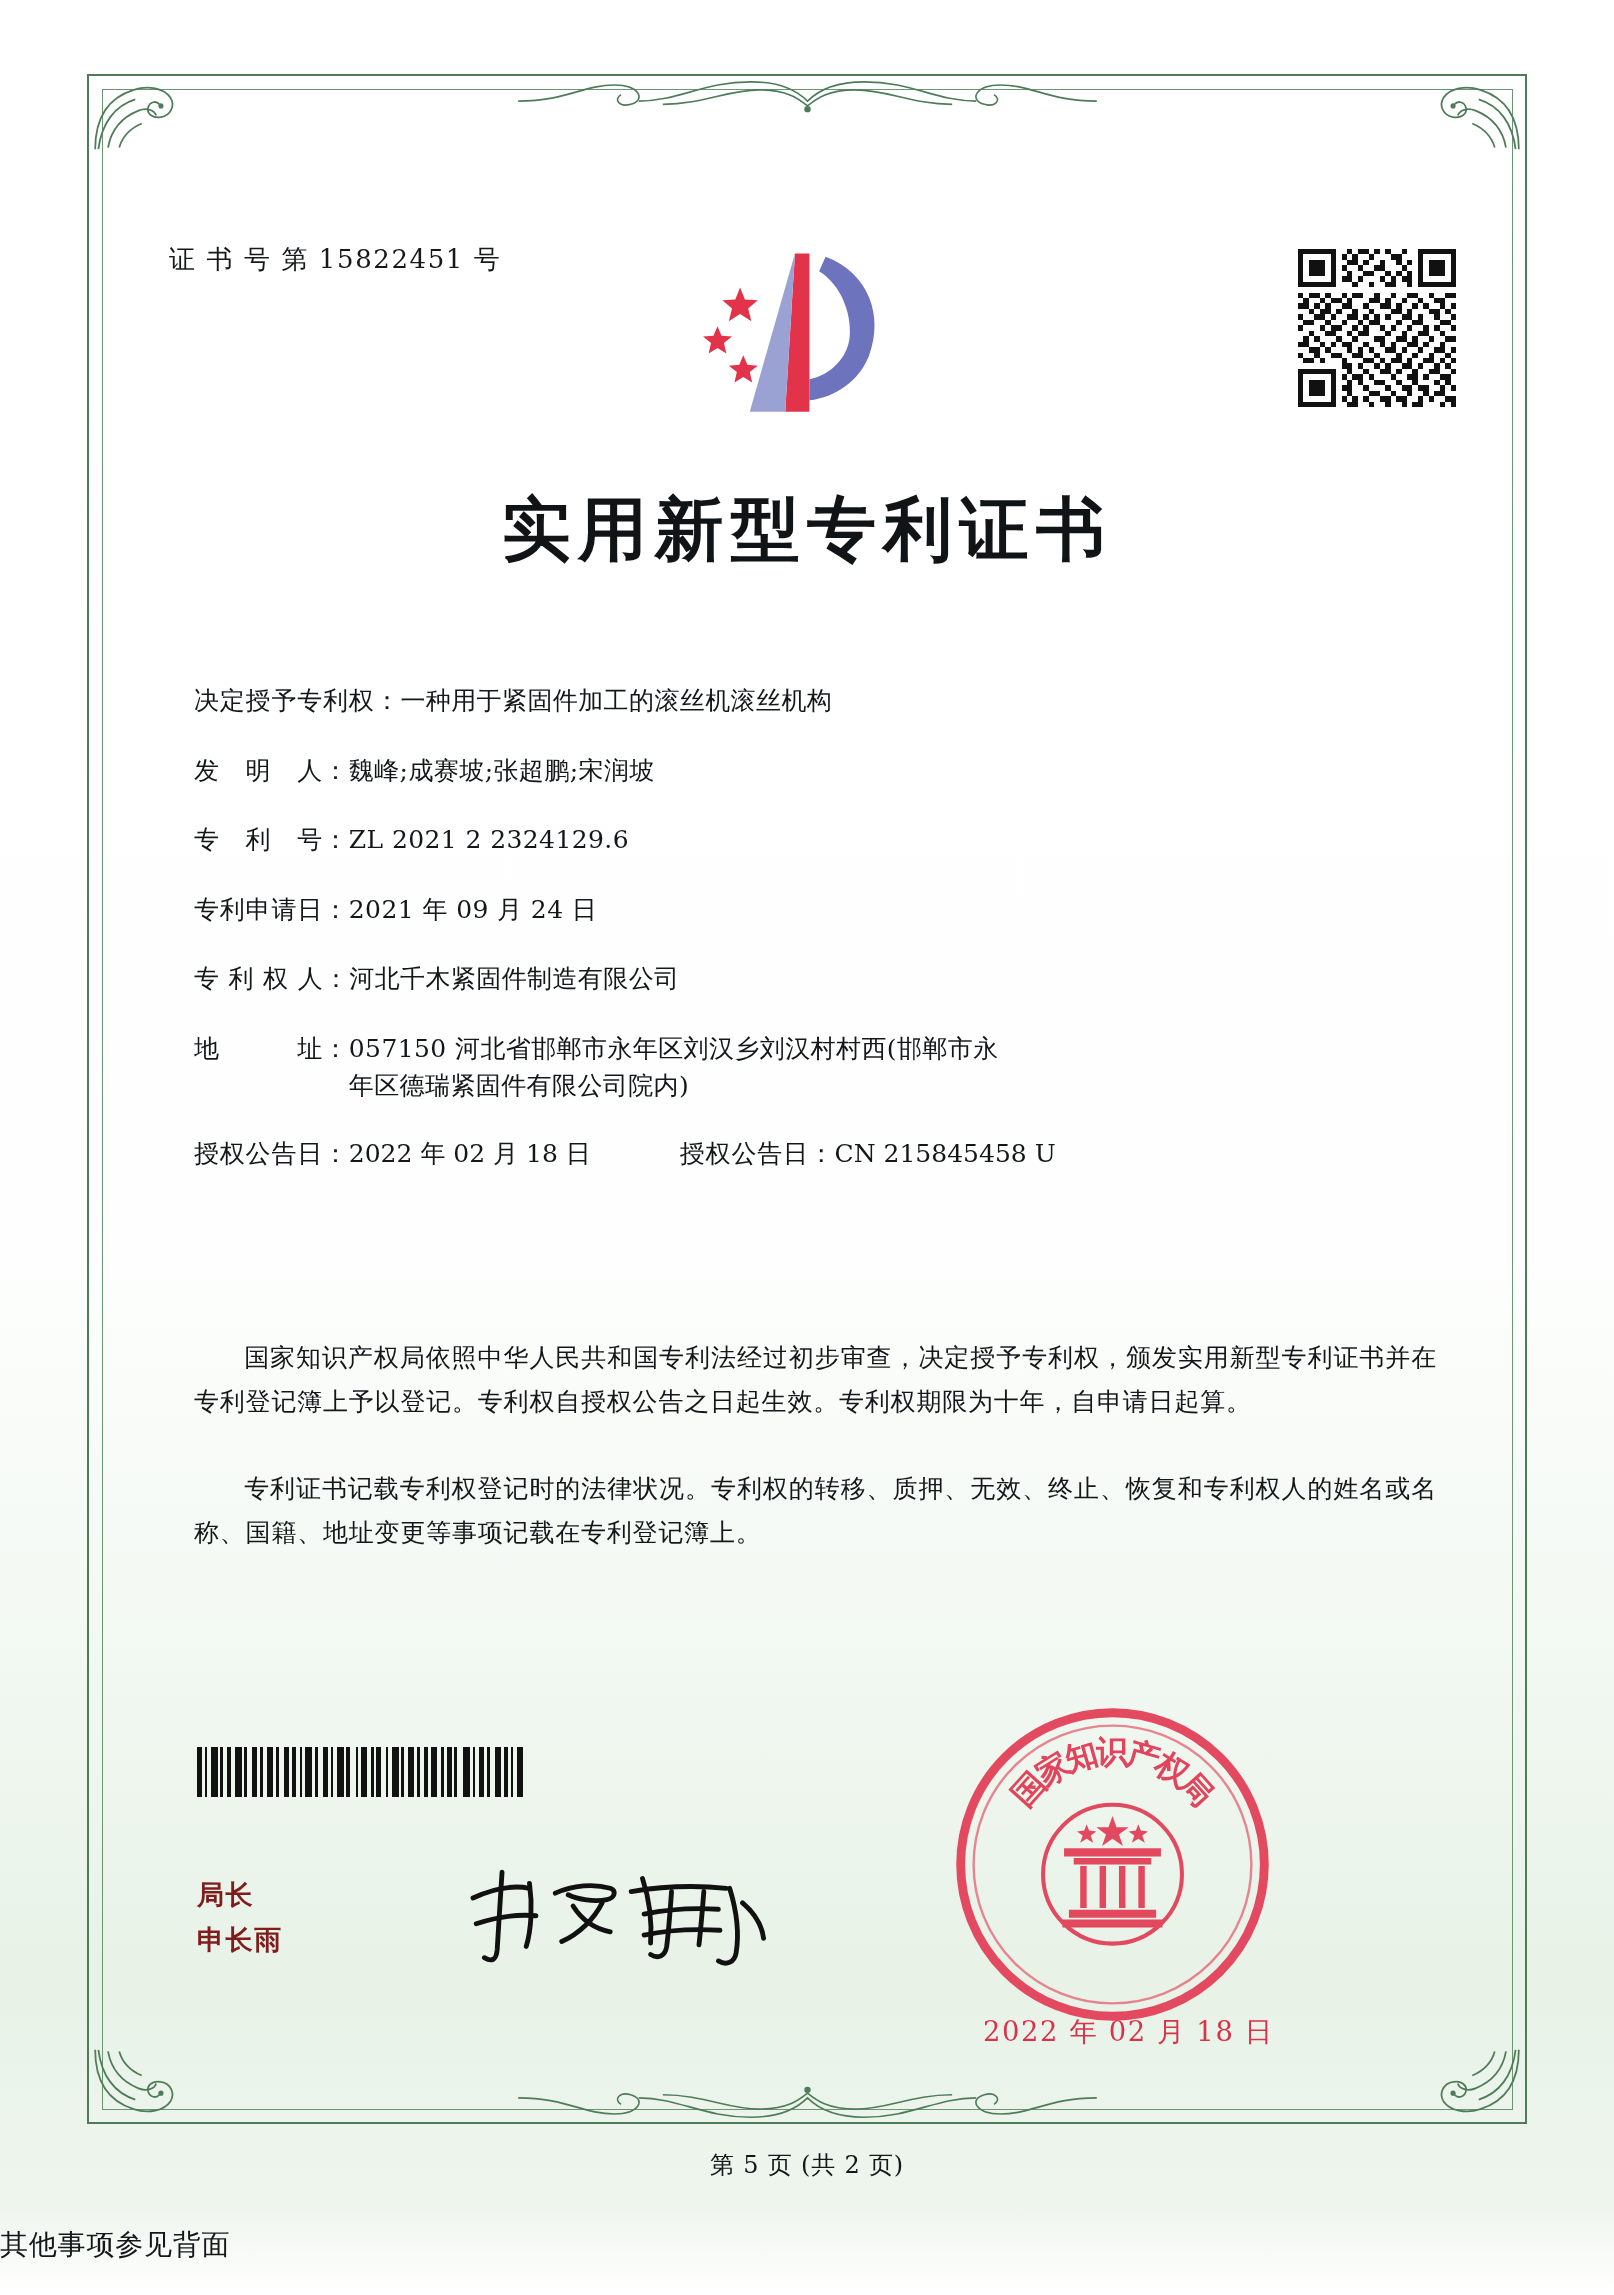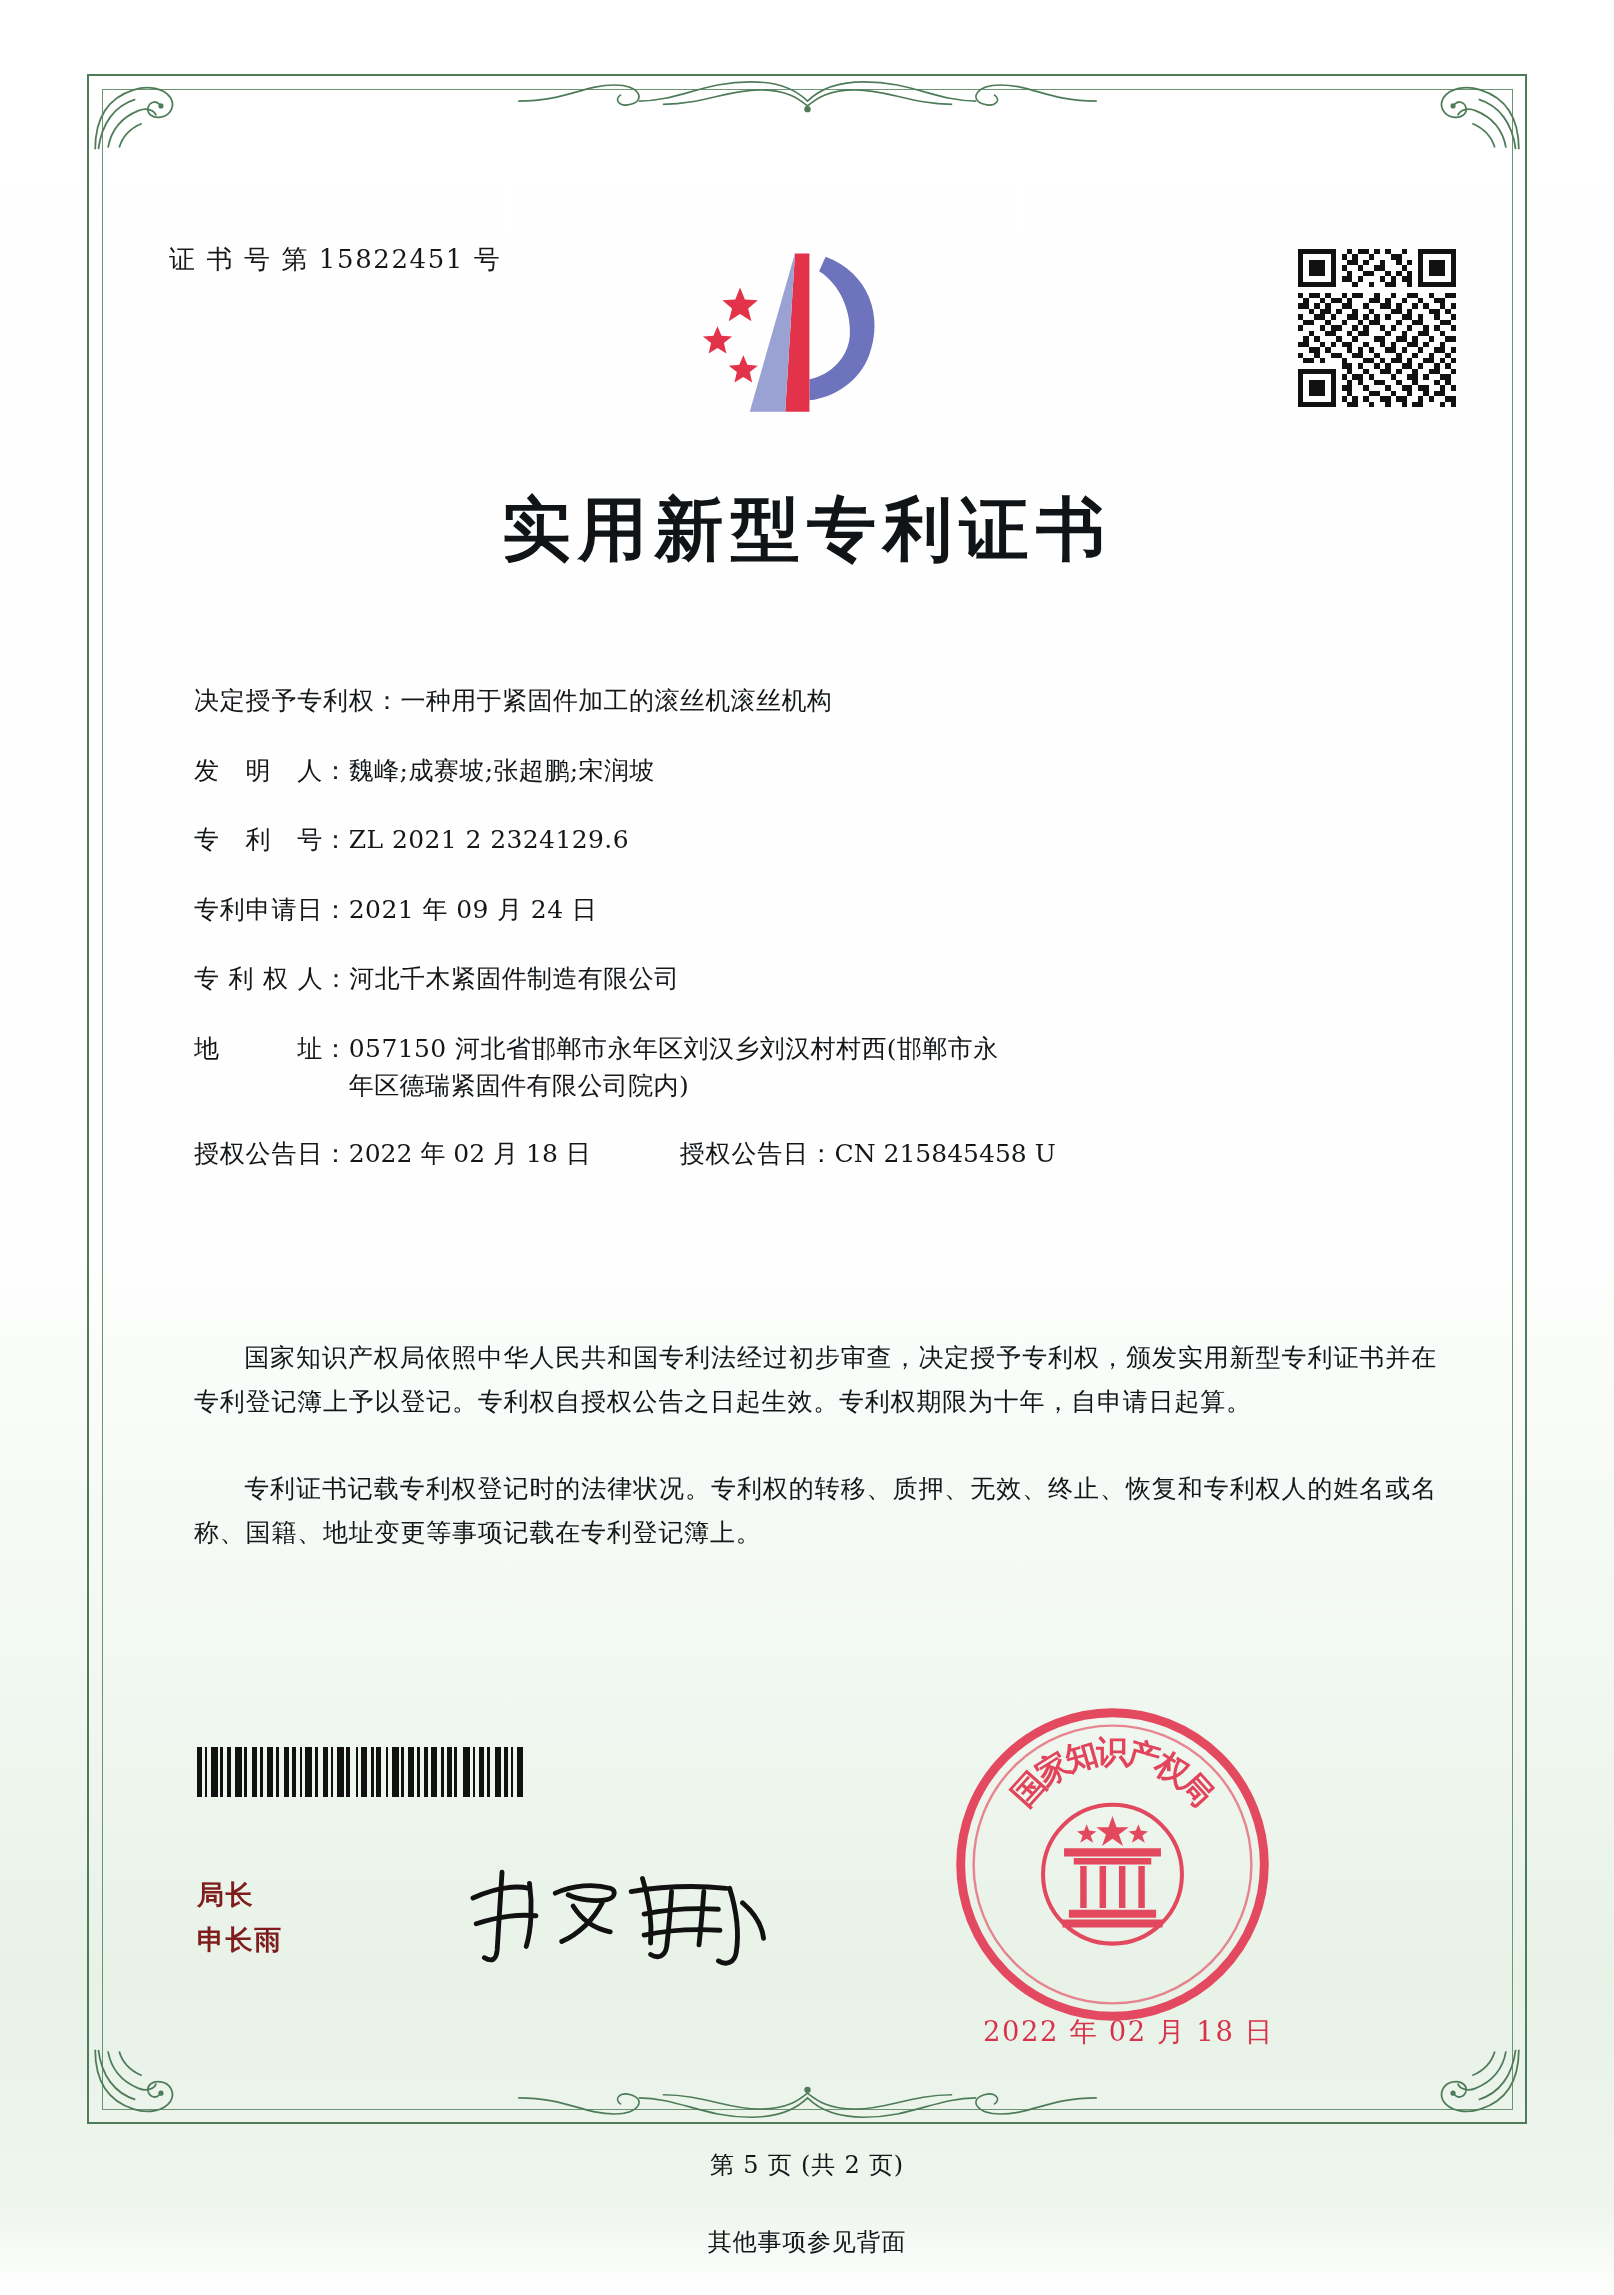--- a/index.html
+++ b/index.html
@@ -215,23 +215,22 @@
     left: 0; right: 0; top: 2149px;
     text-align: center;
     font-family: "DejaVu Serif", "Liberation Serif", serif;
     font-size: 24px;
     letter-spacing: 0.8px;
     color: #14171a;
   }
   .footnote {
     position: absolute;
     left: 0; right: 0; top: 2226px;
-    text-align: center;
     font-family: "DejaVu Serif", "Liberation Serif", serif;
-    font-size: 24px;
+    font-size: 28px;
     letter-spacing: 0.8px;
     color: #14171a;
   }
 </style>
 </head>
 <body>
 
 <div class="page">
   <div class="paper"></div>
 

